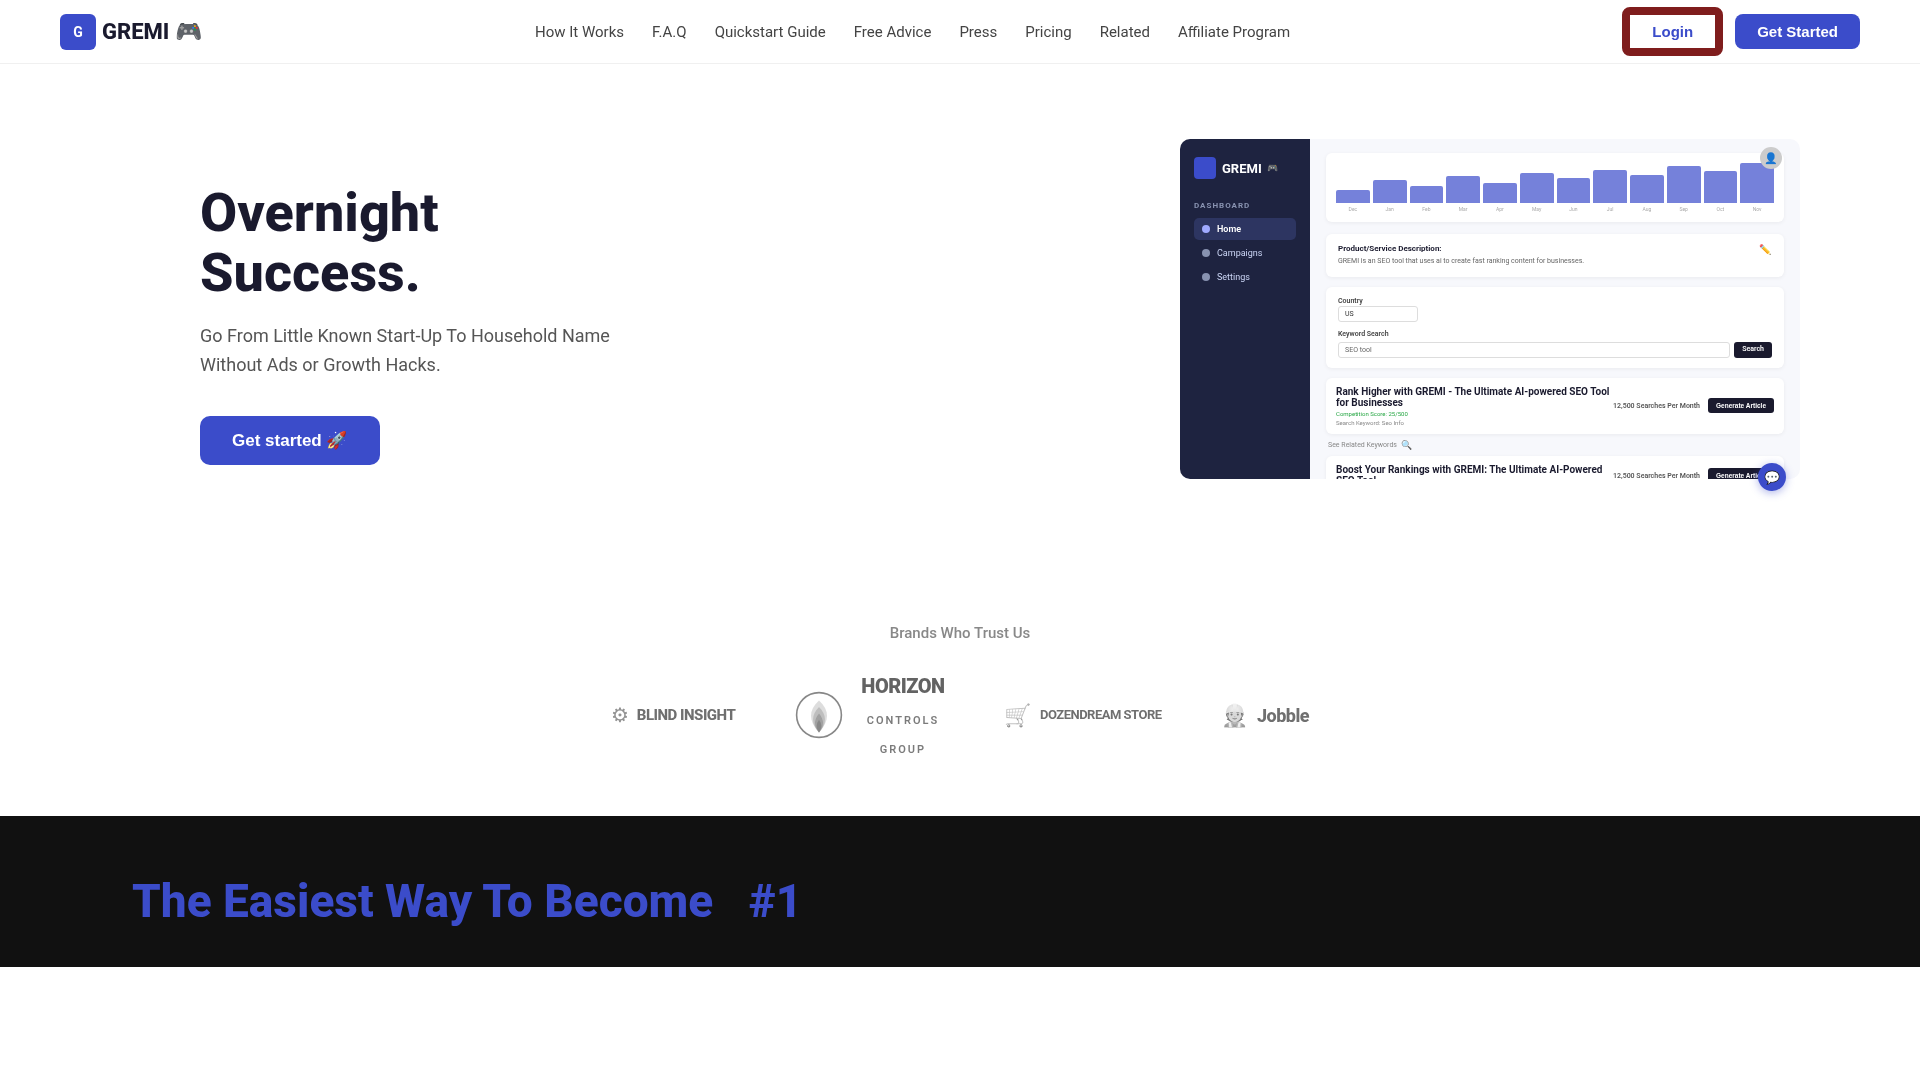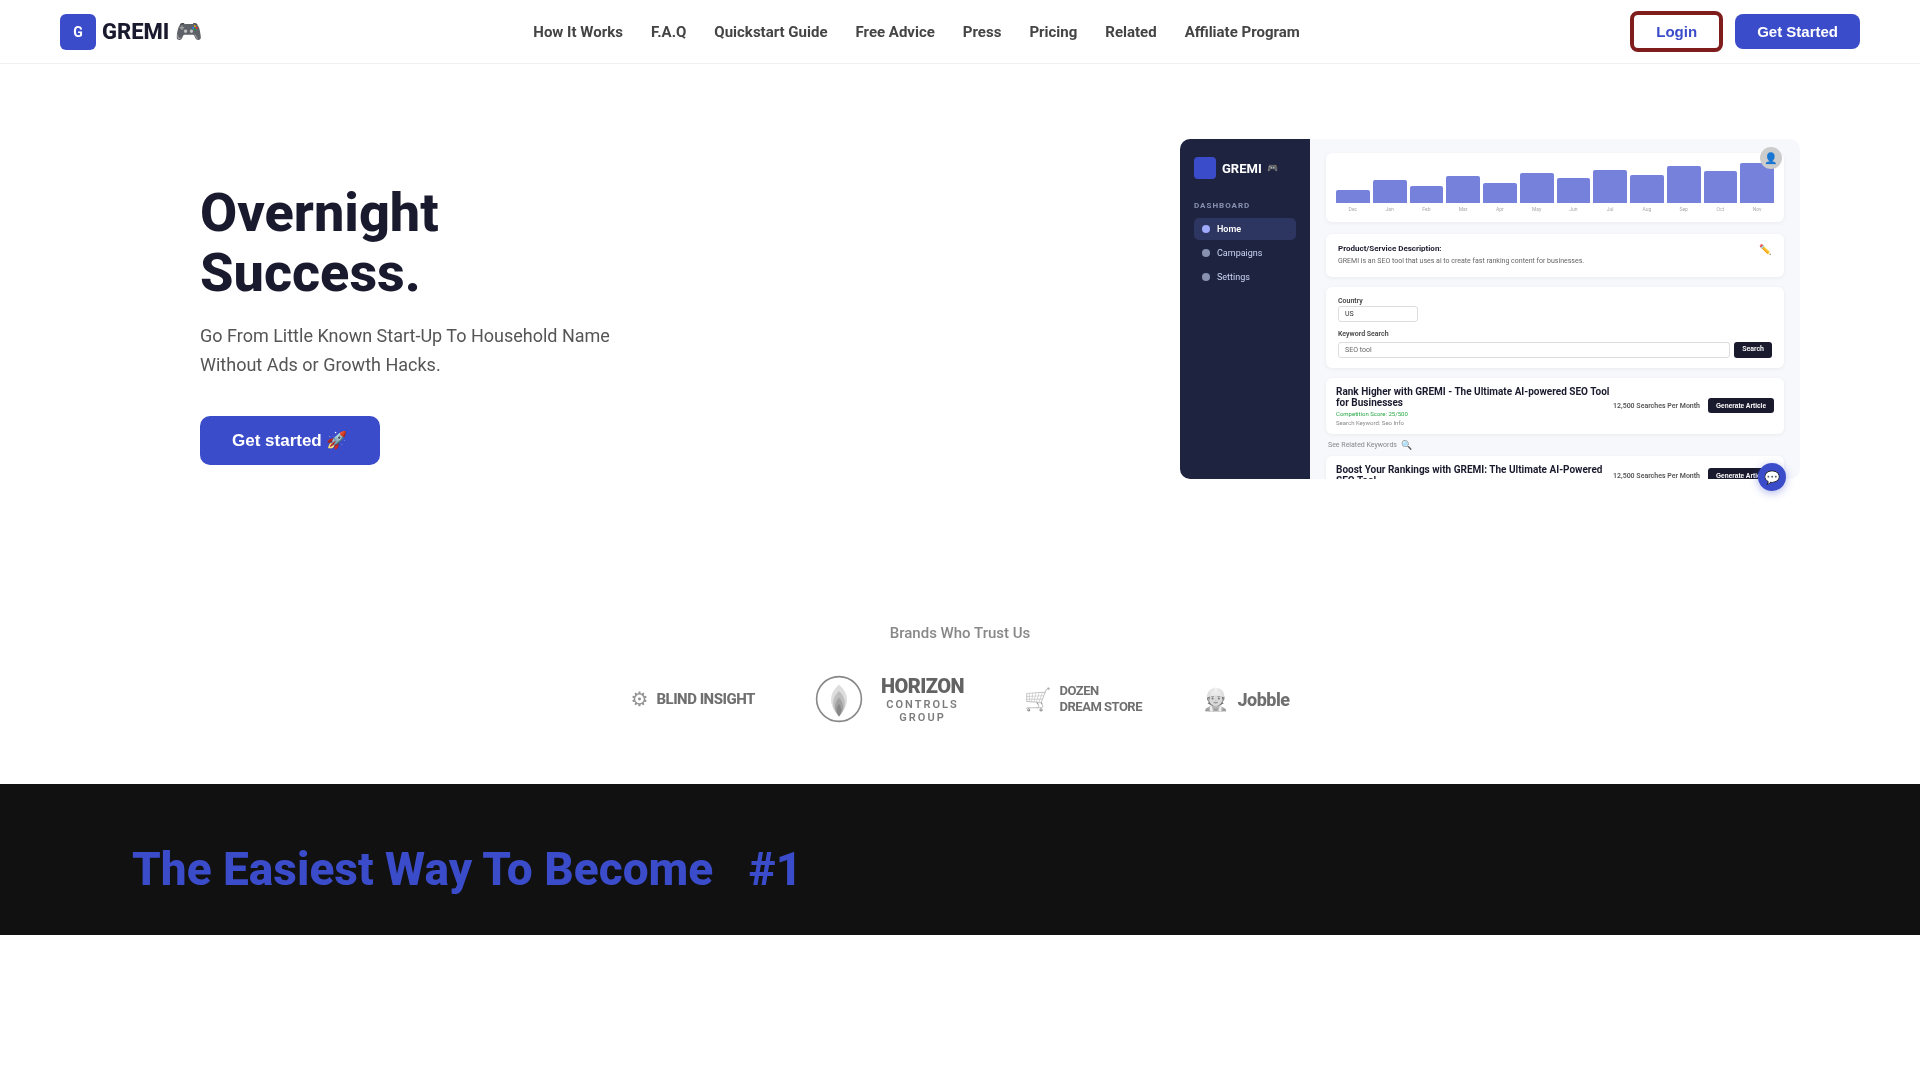--- a/index.html
+++ b/index.html
@@ -42,32 +42,32 @@
     .navbar-nav {
       display: flex;
       align-items: center;
       gap: 28px;
       list-style: none;
     }
     .navbar-nav a {
       text-decoration: none;
       color: #444;
       font-size: 15px;
-      font-weight: 700;
+      font-weight: 400;
       transition: color 0.2s;
       margin-top: 35px;
     }
     .navbar-actions {
       display: flex;
       align-items: center;
       gap: 12px;
     }
     .btn-login {
       padding: 8px 22px;
-      border: 4px solid #7f1d1d;
+      border: 8px solid #7f1d1d;
       color: #3b4cca;
       background: transparent;
       border-radius: 8px;
       font-size: 15px;
       font-weight: 600;
       cursor: pointer;
     }
     .btn-get-started {
       padding: 9px 22px;
       border: none;
@@ -438,21 +438,21 @@
     }
     .brand-logo-text.small {
       font-size: 13px;
       font-weight: 700;
       line-height: 1.2;
     }
     .brand-horizon {
       display: flex;
       flex-direction: column;
       align-items: center;
-      gap: 0;
+      gap: 16px;
     }
     .brand-horizon-main {
       font-size: 20px;
       font-weight: 900;
       color: #222;
       letter-spacing: -0.5px;
     }
     .brand-horizon-sub {
       font-size: 11px;
       font-weight: 600;
@@ -647,21 +647,21 @@
       </svg>
       <div class="brand-horizon">
         <span class="brand-horizon-main">HORIZON</span>
         <span class="brand-horizon-sub">CONTROLS</span>
         <span class="brand-horizon-sub">GROUP</span>
       </div>
     </div>
 
     <div class="brand-logo">
       <span style="font-size:22px;">🛒</span>
-      <div style="display:flex; flex-direction:column; align-items:flex-start;">
+      <div style="display:flex; align-items:flex-start;">
         <span class="brand-logo-text small">DOZEN</span>
         <span class="brand-logo-text small">DREAM STORE</span>
       </div>
     </div>
 
     <div class="brand-logo">
       <span style="font-size:22px;">👷</span>
       <span class="brand-logo-text">Jobble</span>
     </div>
 

